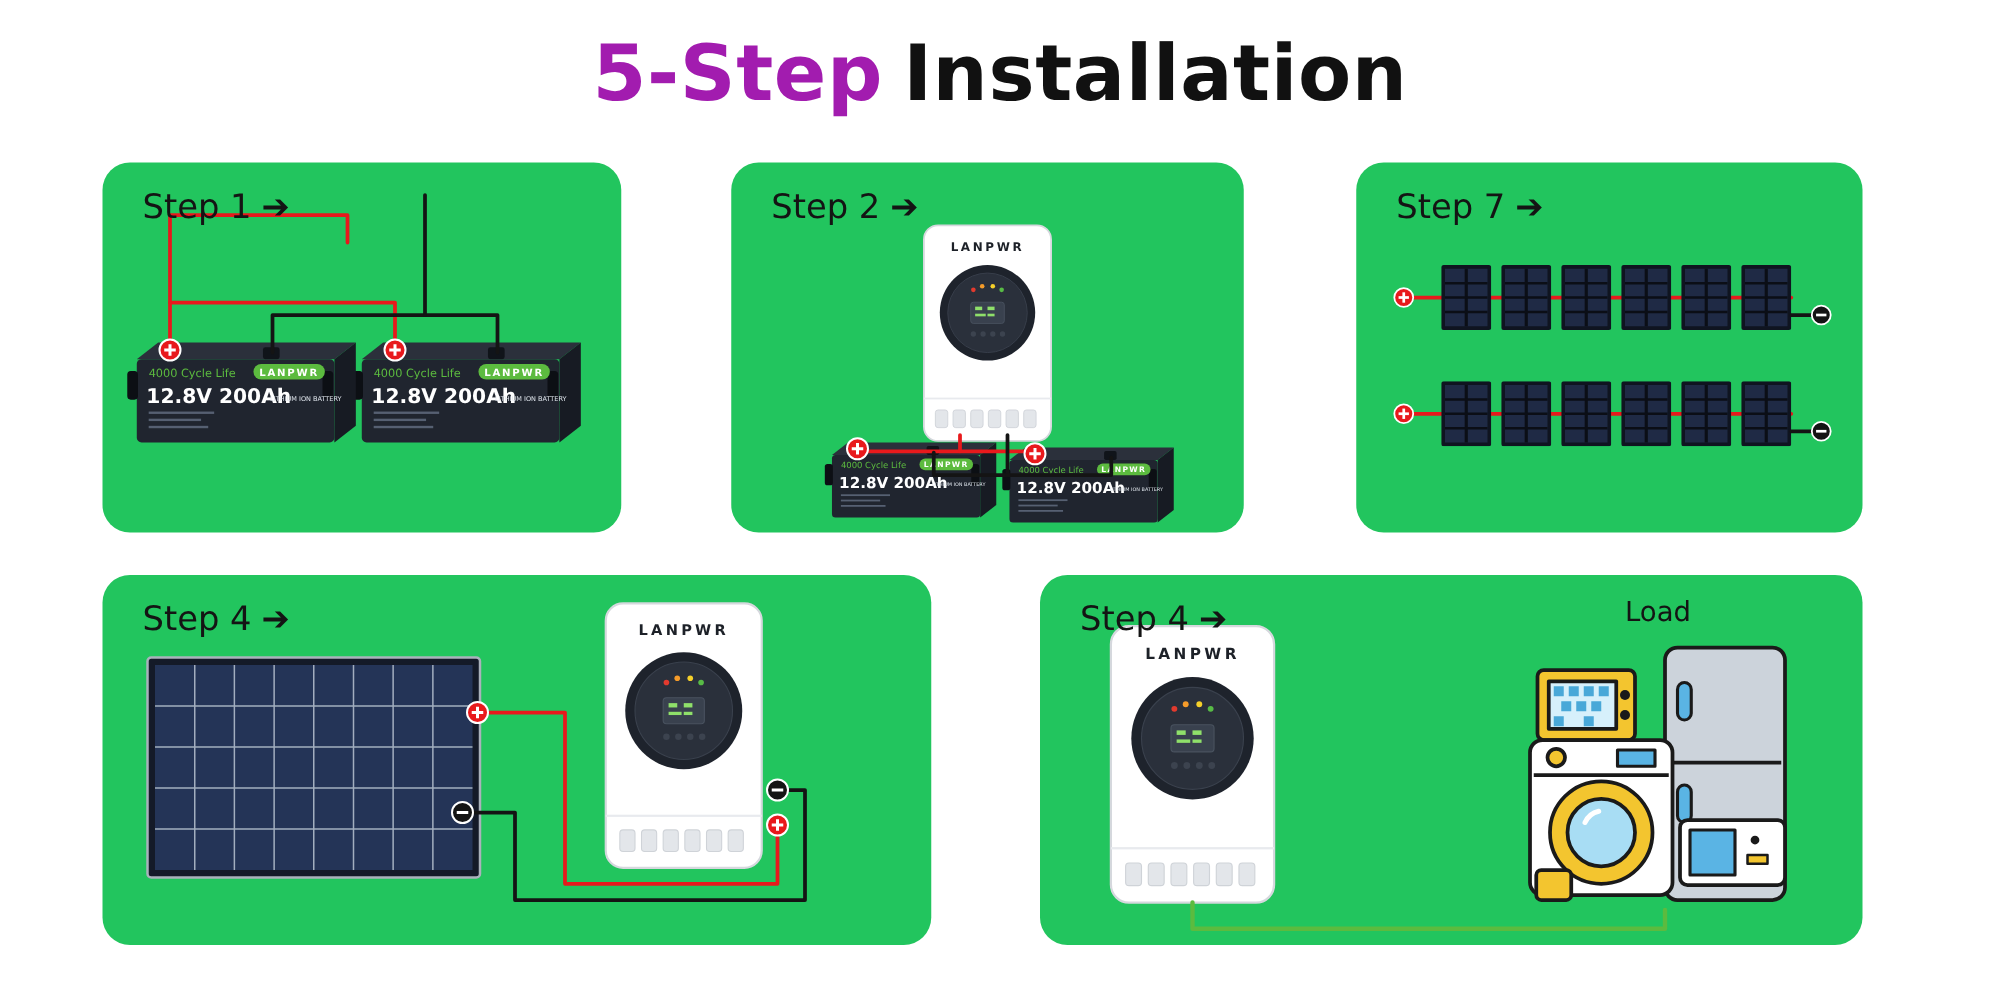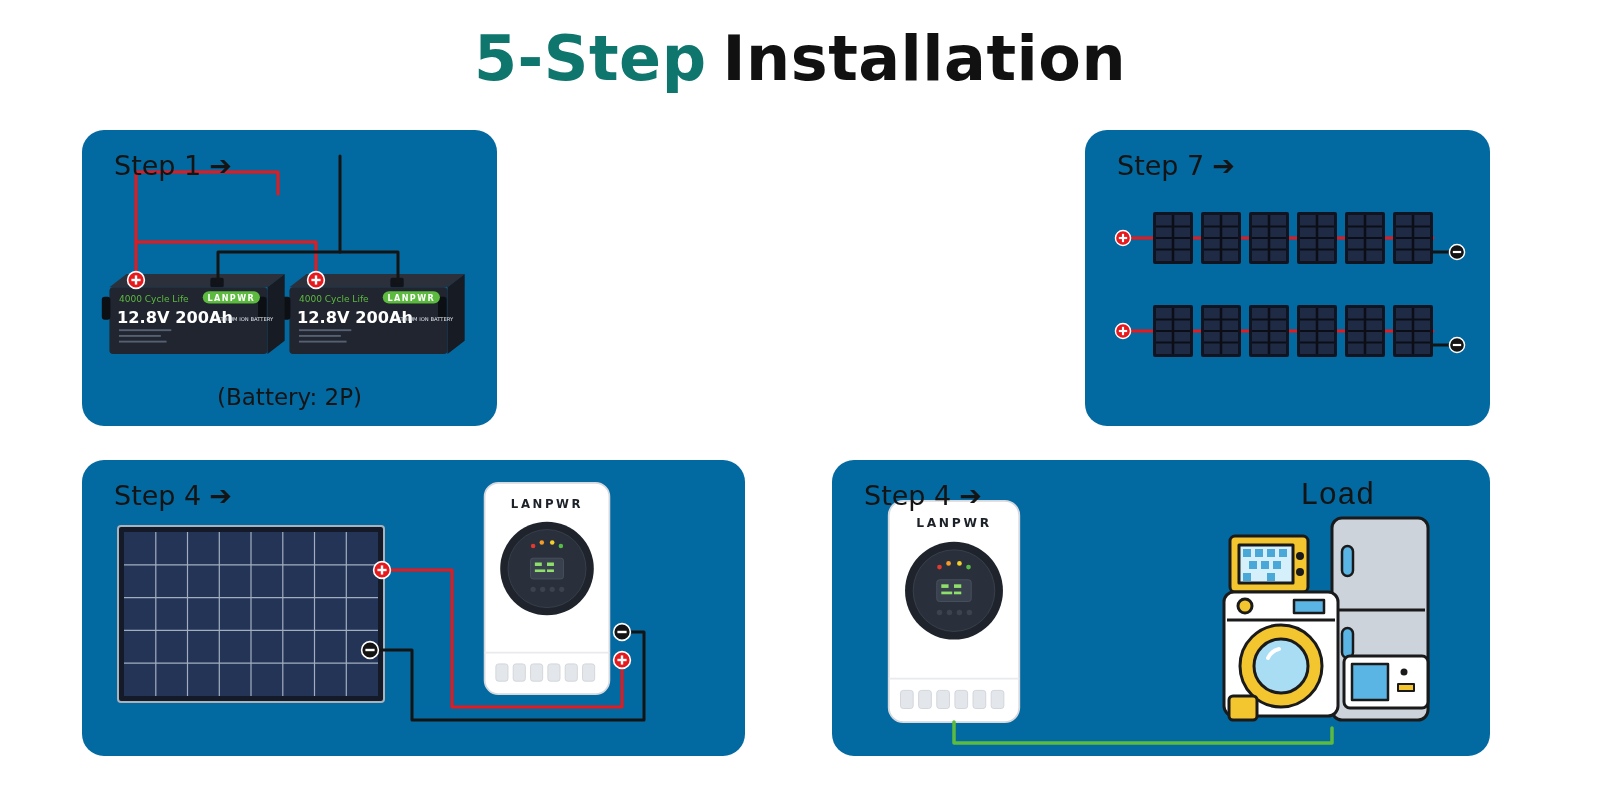--- a/index.html
+++ b/index.html
@@ -2,28 +2,28 @@
 <html><head>
 <meta charset="utf-8">
 <style>
   * { margin:0; padding:0; box-sizing:border-box; }
   html,body { width:1600px; height:800px; background:#ffffff;
     font-family:"DejaVu Sans","Liberation Sans",sans-serif; color:#111; overflow:hidden; }
   .stage { position:relative; width:1600px; height:800px; }
 
   .title { position:absolute; top:22px; left:0; width:100%; text-align:center;
     font-size:62px; font-weight:800; letter-spacing:0.5px; color:#111; }
-  .title .hl { color:#0f766e; margin-right:16px; }
-
-  .card { position:absolute; background:#0369a1; border-radius:22px; }
+  .title .hl { color:#a21caf; margin-right:16px; }
+
+  .card { position:absolute; background:#22c55e; border-radius:22px; }
   .step-label { position:absolute; top:20px; left:32px; font-size:27px; color:#141414; }
   .step-label .arrow { font-weight:700; margin-left:8px; }
   .caption { position:absolute; bottom:16px; left:0; width:100%; text-align:center;
     font-size:23px; color:#141414; }
-  .load-label { position:absolute; top:18px; left:468px; font-size:31px; color:#141414;font-family:Liberation Mono, monospace; }
+  .load-label { position:absolute; top:18px; left:468px; font-size:22px; color:#141414; }
 
   svg.illus { position:absolute; left:0; top:0; width:100%; height:100%; display:block; }
   svg text { font-family:"DejaVu Sans","Liberation Sans",sans-serif; }
 
   .defs-holder { position:absolute; width:0; height:0; overflow:hidden; }
 
   
   #card1 { left:82px;  top:130px; width:415px; height:296px; }
   #card2 { left:585px; top:130px; width:410px; height:296px; }
   #card3 { left:1085px;top:130px; width:405px; height:296px; }
@@ -120,23 +120,38 @@
       <polyline class="wire wire-red" points="54,152 54,42 196,42 196,64"></polyline>
       <polyline class="wire wire-red" points="54,112 234,112 234,152"></polyline>
       <polyline class="wire wire-black" points="136,152 136,122 316,122 316,152"></polyline>
       <polyline class="wire wire-black" points="258,26 258,122"></polyline>
       <use href="#sym-plus" x="44" y="140" width="20" height="20"></use>
       <use href="#sym-plus" x="224" y="140" width="20" height="20"></use>
     </svg>
     <div class="step-label">
       <span>Step 1</span><span class="arrow">➔</span>
     </div>
-    <div class="caption">(Battery: 2P)</div>
-  </div>
-
+  </div>
+
+  <div class="card" id="card2">
+    <svg class="illus" viewBox="0 0 410 296">
+      <use href="#sym-inverter" x="152" y="48" width="106" height="177"></use>
+      <use href="#sym-battery" x="72" y="218" width="150" height="72"></use>
+      <use href="#sym-battery" x="214" y="222" width="150" height="72"></use>
+      <polyline class="wire wire-red" points="183,218 183,231 101,231 101,229"></polyline>
+      <polyline class="wire wire-red" points="183,231 243,231 243,233"></polyline>
+      <polyline class="wire wire-black" points="221,218 221,250 162,250 162,232"></polyline>
+      <polyline class="wire wire-black" points="221,250 304,250 304,236"></polyline>
+      <use href="#sym-plus" x="91" y="219" width="20" height="20"></use>
+      <use href="#sym-plus" x="233" y="223" width="20" height="20"></use>
+    </svg>
+    <div class="step-label">
+      <span>Step 2</span><span class="arrow">➔</span>
+    </div>
+  </div>
 
   <div class="card" id="card3">
     <svg class="illus" viewBox="0 0 405 296">
 
       <polyline class="wire wire-red" points="46,108 348,108"></polyline>
       <use href="#sym-panel" x="68" y="82" width="40" height="52"></use>
       <use href="#sym-panel" x="116" y="82" width="40" height="52"></use>
       <use href="#sym-panel" x="164" y="82" width="40" height="52"></use>
       <use href="#sym-panel" x="212" y="82" width="40" height="52"></use>
       <use href="#sym-panel" x="260" y="82" width="40" height="52"></use>

